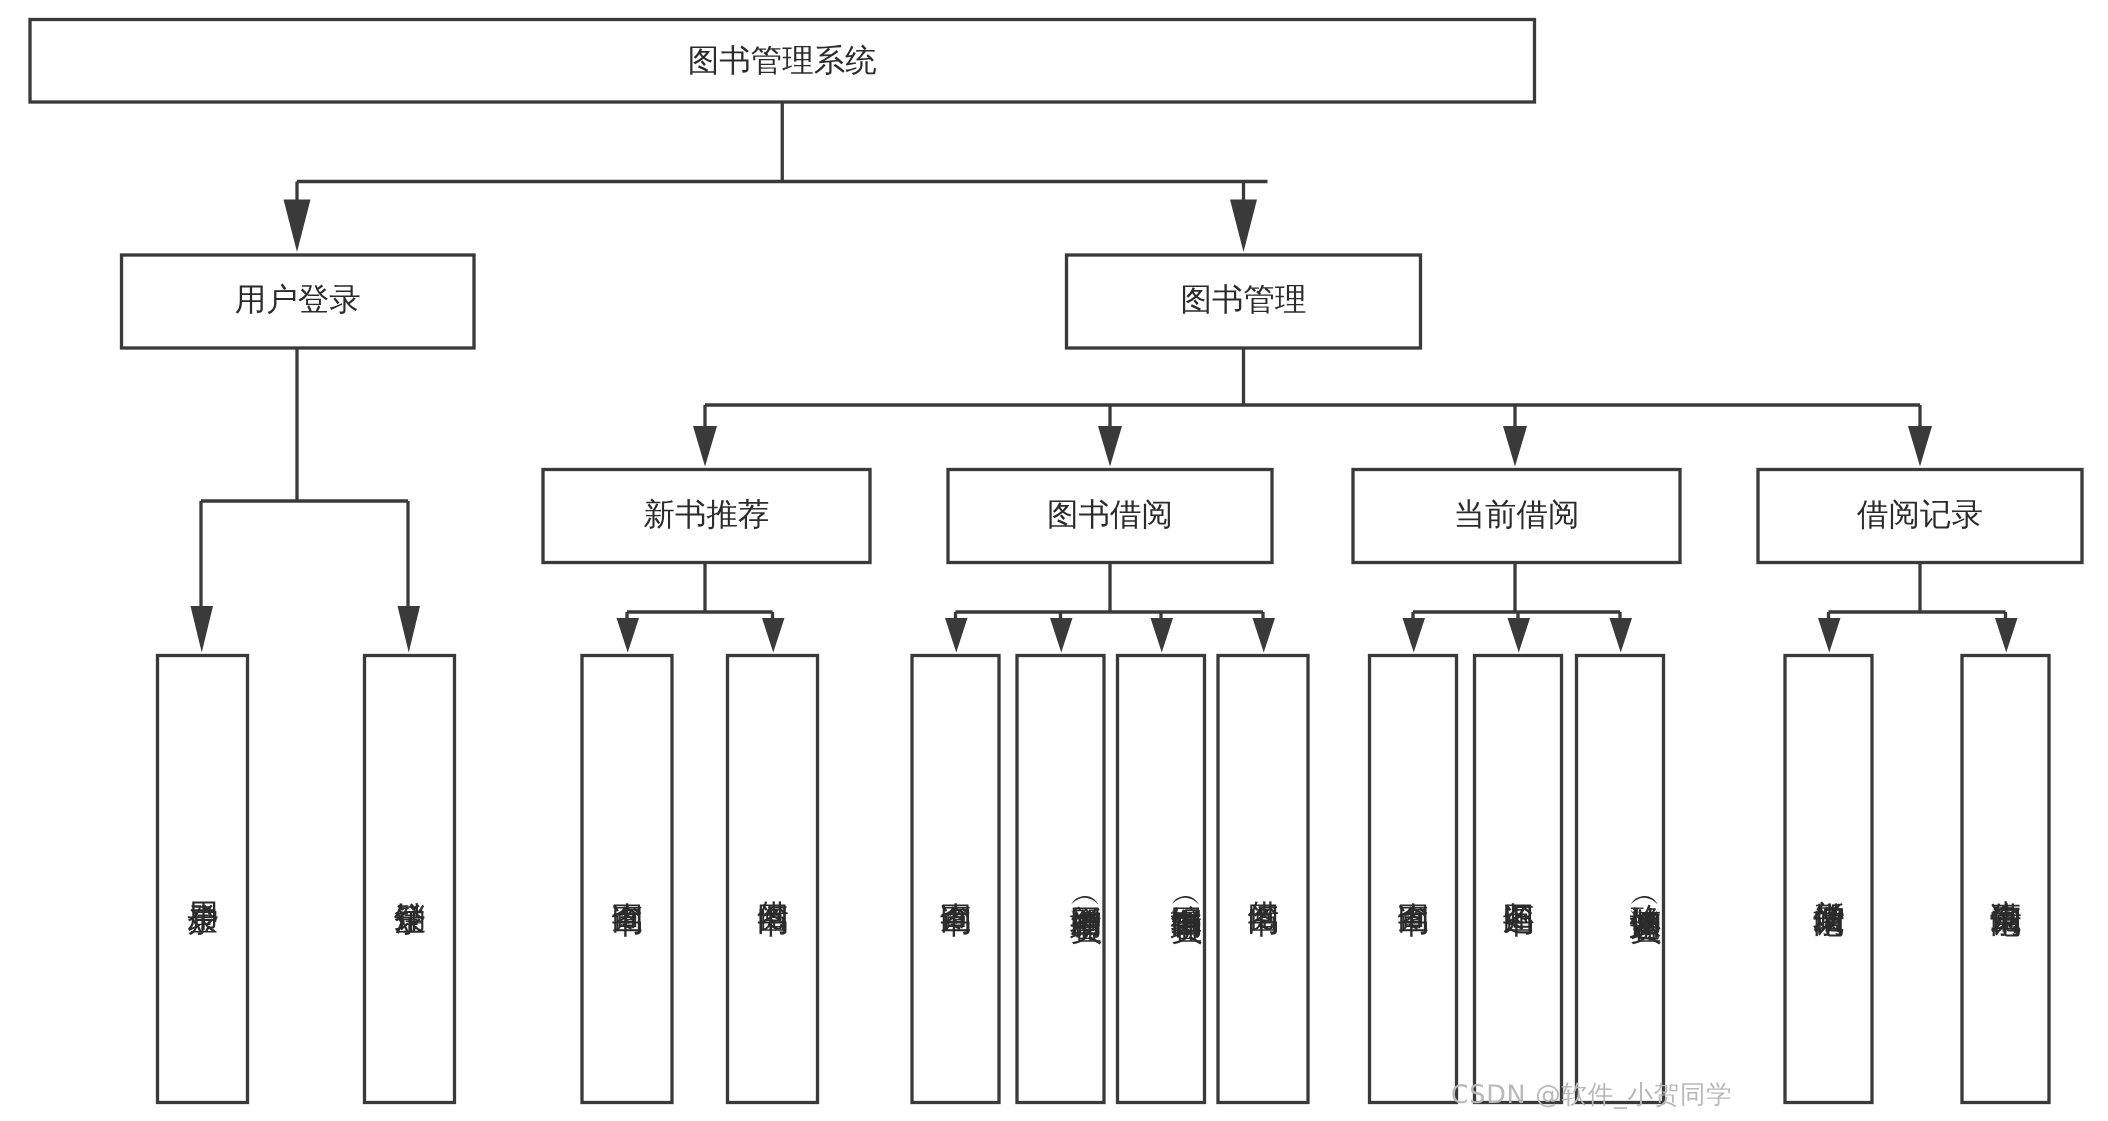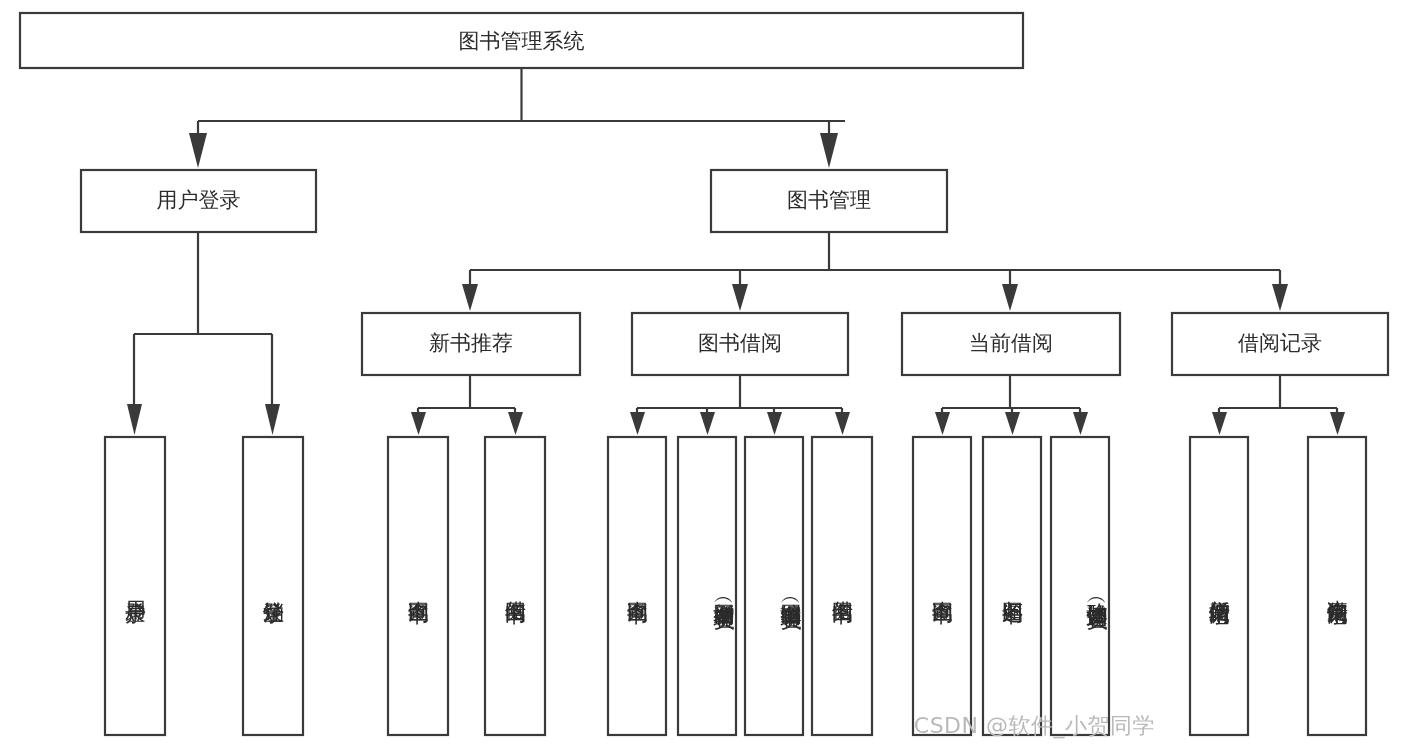--- a/index.html
+++ b/index.html
@@ -61,21 +61,21 @@
     letter-spacing: 1px;
     white-space: nowrap;
     text-align: center;
     pointer-events: none;
   }
   .watermark {
     position: absolute;
     right: 10px;
     bottom: 6px;
     font-family: "DejaVu Sans", "Liberation Sans", sans-serif;
-    font-size: 22px;
+    font-size: 17px;
     color: #b9b9b9;
     white-space: nowrap;
     letter-spacing: 0.5px;
   }
 </style>
 </head>
 <body>
 
 <div id="diagram-root">
 

